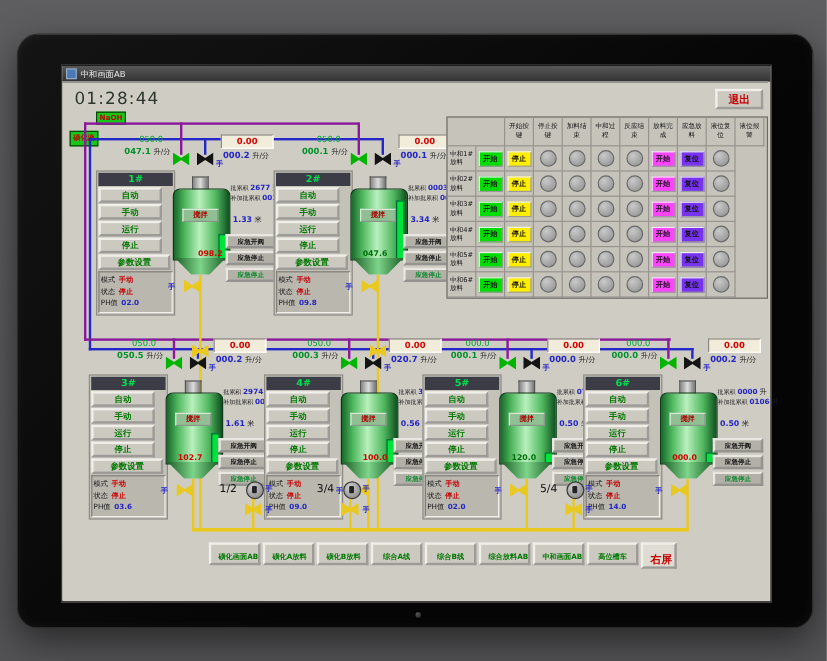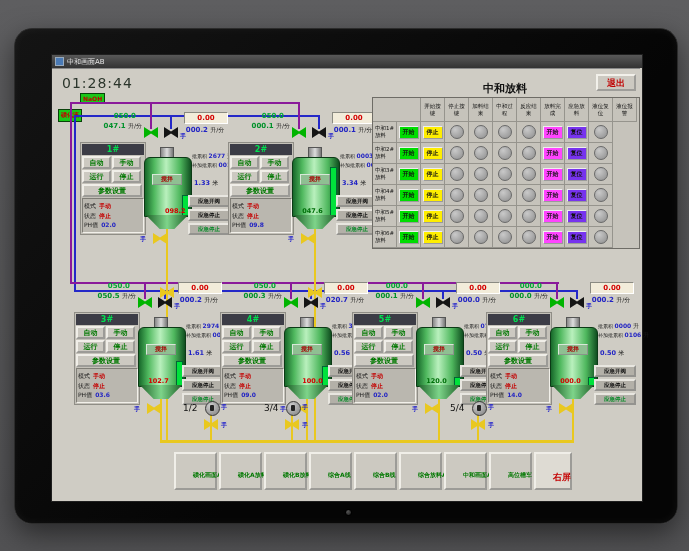--- a/index.html
+++ b/index.html
@@ -35,35 +35,35 @@
   .pumpgrp{position:absolute;width:46px;height:44px}
   .pump-label{position:absolute;left:0;top:4px;font-size:9px;color:#111}
   .pump{position:absolute;left:22px;top:2px;width:13px;height:13px;border-radius:50%;
         background:radial-gradient(circle at 35% 30%,#cfcfcf,#7e7e7e);border:1px solid #3a3a3a}
   .pump-core{position:absolute;left:4px;top:3px;width:4px;height:6px;background:#222;border-radius:1px}
   .pvert{position:absolute;left:27px;top:15px;width:2px;height:27px;background:#e9c81f}
   .p-valve{left:21px;top:20px}
   
   .unit{position:absolute;width:164px;height:172px}
   .unit>div,.unit>button{position:absolute}
-  .u-set{left:0;top:13px;width:56px;text-align:right;font-size:7px;font-weight:bold;color:#00a832}
+  .u-set{left:0;top:13px;width:56px;text-align:right;font-size:7px;font-weight:normal;color:#00a832}
   .u-actline{left:0;top:23px;width:62px;text-align:right;font-size:7px;white-space:nowrap}
   .u-auxline{left:98px;top:27px;width:54px;text-align:center;font-size:7px;white-space:nowrap}
   .grn{color:#00912a;font-weight:bold}.blu{color:#2224c4;font-weight:bold}
   .blk{color:#1a1a1a;font-weight:normal;font-size:6px}
   .red{color:#c40000;font-weight:bold}
   .u-v1{left:64px;top:28px}.u-v2{left:84px;top:28px}
   .u-hand1{left:100px;top:33px}
   .auxbox{left:104px;top:13px;width:42px;height:10px;background:#f2ecda;border:1px solid;border-color:#8a8a82 #fff #fff #8a8a82;
           color:#d40000;font-size:7px;font-weight:bold;text-align:center;line-height:10px}
   .panel{left:0;top:43px;width:62px;background:#c4c1b9;border:1px solid #8f8d86;padding:1px}
   .p-head{width:100%;height:11px;background:#3c3c46;color:#00e050;font-size:8px;font-weight:bold;
           text-align:center;line-height:11px;margin-bottom:1px}
   .p-btns{display:flex;flex-wrap:wrap;gap:1px}
-  .pbtn{width:29px;height:13px;background:#ccc9c1;border:2px outset #f0eee8;color:#007800;
+  .pbtn{width:53px;height:13px;background:#ccc9c1;border:2px outset #f0eee8;color:#007800;
         font-weight:bold;font-size:7px;padding:0;font-family:inherit;cursor:pointer}
   .pbtn.wide{width:60px}
   .p-status{margin-top:1px;background:#bab7af;border:1px solid;border-color:#807e77 #f2f0ea #f2f0ea #807e77;
             font-size:6px;padding:2px 1px;line-height:1.6}
   .s-l{color:#1a1a1a;margin-right:3px}
   
   .tank{left:64px;top:48px;width:46px}
   .t-chimney{position:absolute;left:16px;top:0;width:12px;height:10px;background:linear-gradient(90deg,#888,#ddd,#777);
              border:1px solid #555;border-bottom:none}
   .t-body{position:absolute;left:0;top:10px;width:46px;height:58px;border-radius:6px 6px 0 0;
@@ -99,39 +99,38 @@
   .tcell{width:24px;flex:0 0 auto}
   .tbtn{width:20px;height:13px;border:1px outset #eee;color:#111;font-size:6px;font-weight:bold;
         padding:0;font-family:inherit;cursor:pointer}
   .tbtn.start{background:#00dd00}.tbtn.stop{background:#ffee00}
   .tbtn.em{background:#ff44ff}.tbtn.reset{background:#7733ee}
   .lamp{width:12px;height:12px;border-radius:50%;background:radial-gradient(circle at 35% 30%,#c9c9c9,#8d8d8d);
         border:1px solid #696969;display:inline-block}
   
   .navrow{position:absolute;left:122px;top:383px;display:flex;align-items:flex-start;gap:2px}
   .navbtn{width:43px;height:19px;background:#ccc9c1;border:2px outset #f0eee8;color:#007800;
-          font-weight:bold;font-size:6px;padding:17px;font-family:inherit;cursor:pointer;white-space:nowrap}
+          font-weight:bold;font-size:6px;padding:6px;font-family:inherit;cursor:pointer;white-space:nowrap}
   .navbtn.accent{width:30px;height:22px;color:#c40000;font-size:9px;background:#dedbd3}
 </style>
 </head>
 <body>
 
 <div class="tablet">
   <div class="camera-dot"></div>
 
   <div class="screen">
     <div class="titlebar">
       <span class="appicon"></span>
       <span class="ttext">中和画面AB</span>
     </div>
 
     <div class="canvas">
 
       <div class="abs clock">01:28:44</div>
-      <div class="abs table-title">中和放料</div>
       <button class="abs exit-btn">退出</button>
 
       <div class="abs" id="supply-host">
           <div class="supply" style="left: 28px; top: 24px;">NaOH</div>
           <div class="supply" style="left: 6px; top: 40px;">磺化液</div>
         </div>
 
       <div class="pipe" style="left:18px;top:33px;width:229px;height:2px;background:#8a1a9a"></div>
       <div class="pipe" style="left:22px;top:46px;width:245px;height:2px;background:#2428c8"></div>
       <div class="pipe" style="left:18px;top:33px;width:2px;height:182px;background:#8a1a9a"></div>

